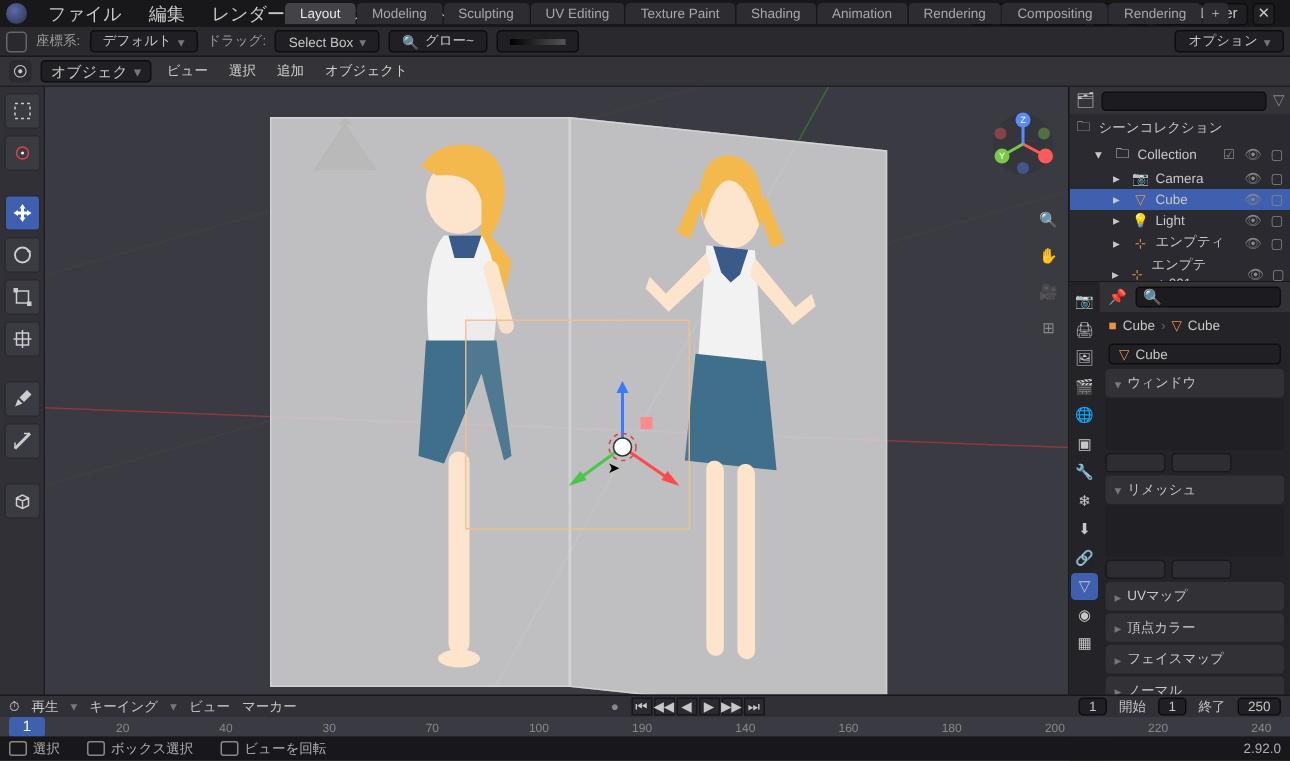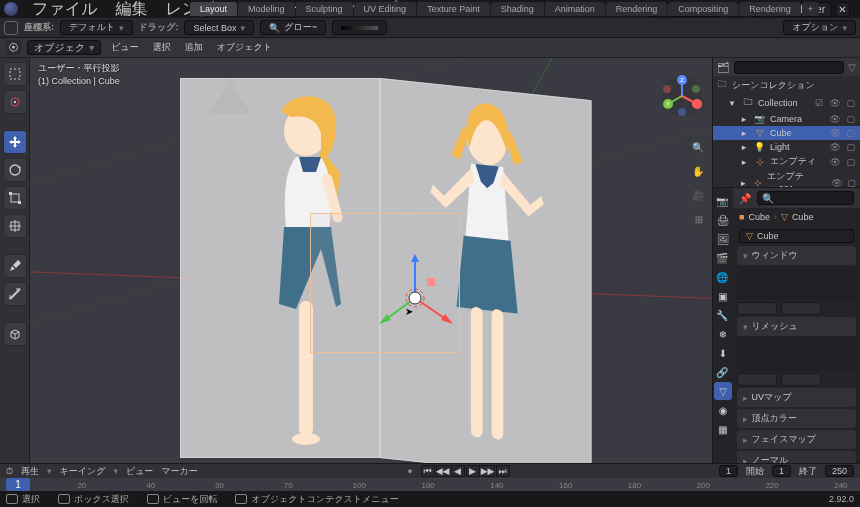--- a/index.html
+++ b/index.html
@@ -1,35 +1,35 @@
 <!DOCTYPE html>
 <html><head>
 <meta charset="utf-8">
 <style>
 * { margin: 0; padding: 0; box-sizing: border-box; font-family: sans-serif; user-select: none; }
 body { width: 860px; height: 507px; background: #29292e; color: #c7c7c7; font-size: 10px; overflow: hidden; position: relative; }
 
 
 .top-menu { height: 18px; background: #18181a; display: flex; align-items: center; padding: 0 4px; gap: 2px; }
 .top-menu .logo { width: 14px; height: 14px; border-radius: 50%; background: radial-gradient(circle at 40% 35%, #5a6aa8, #2a3050); margin-right: 4px; }
-.top-menu .mi { padding: 0 8px; line-height: 18px; cursor: pointer; font-size: 16px; }
+.top-menu .mi { padding: 0 8px; line-height: 18px; cursor: pointer; font-size: 12px; }
 .top-menu .gap { flex: 1; }
 .top-menu .sceneblk { display: flex; align-items: center; gap: 3px; margin-right: 6px; }
 .top-menu .field { background: #1f1f24; border: 1px solid #0e0e10; border-radius: 3px; padding: 1px 6px; height: 15px; display: flex; align-items: center; }
 .top-menu .iconbox { width: 15px; height: 15px; background: #1f1f24; border: 1px solid #0e0e10; border-radius: 3px; display: flex; align-items: center; justify-content: center; }
 
 
 .ws-tabs { position: absolute; top: 0; left: 190px; height: 18px; display: flex; align-items: center; gap: 1px; }
 .ws-tabs .tab { background: #2c2c32; padding: 2px 10px; font-size: 9px; color: #a8a8a8; border-radius: 3px 3px 0 0; cursor: pointer; }
 .ws-tabs .tab.active { background: #424248; color: #e8e8e8; }
 
 
 .bar2 { height: 20px; background: #29292e; border-bottom: 1px solid #18181a; display: flex; align-items: center; padding: 0 4px; gap: 6px; }
 .bar2 .dd { background: #1f1f24; border: 1px solid #0e0e10; border-radius: 3px; padding: 1px 8px; height: 15px; display: flex; align-items: center; font-size: 9px; }
-.bar2 .lbl { color: #9a9a9a; font-size: 9px; font-weight: bold; }
+.bar2 .lbl { color: #9a9a9a; font-size: 9px; }
 .bar2 .gap { flex: 1; }
 
 
 .bar3 { height: 20px; background: #333338; border-bottom: 1px solid #202024; display: flex; align-items: center; padding: 0 6px; gap: 6px; }
 .bar3 .icon { width: 15px; height: 15px; background: #2a2a30; border-radius: 3px; display:flex;align-items:center;justify-content:center; }
 .bar3 .txt { font-size: 9px; color: #d0d0d0; padding: 0 4px; }
 .bar3 .gap { flex: 1; }
 
 
 .main { position: absolute; top: 58px; left: 0; right: 0; bottom: 34px; display: flex; }
@@ -252,24 +252,20 @@
     <div class="gap2"></div>
     <div class="tool">
         <svg width="14" height="14">
           <path d="M3 5 L7 3 L11 5 L11 10 L7 12 L3 10 Z M3 5 L7 7 L11 5 M7 7 L7 12" fill="none" stroke="#ccc"></path>
         </svg>
       </div>
   </div>
 
   <div class="viewport">
 
-    <div class="vp-label">
-      <div>ユーザー・平行投影</div>
-      <div>(1) Collection | Cube</div>
-    </div>
 
     <div class="scene">
 
       <svg style="position:absolute;left:0;top:0" width="100%" height="100%">
         <line x1="-100" y1="210" x2="800" y2="245" stroke="#8a3a3a" stroke-width="1"></line>
         <line x1="300" y1="400" x2="550" y2="-50" stroke="#3a6a3a" stroke-width="1"></line>
         <line x1="-50" y1="280" x2="750" y2="50" stroke="#444" stroke-width="0.5"></line>
         <line x1="-50" y1="140" x2="750" y2="-90" stroke="#444" stroke-width="0.5"></line>
       </svg>
 
@@ -559,19 +555,15 @@
       <span>選択</span>
     </div>
   <div class="seg">
       <div class="icon"></div>
       <span>ボックス選択</span>
     </div>
   <div class="seg">
       <div class="icon"></div>
       <span>ビューを回転</span>
     </div>
-  <div class="seg">
-      <div class="icon"></div>
-      <span>オブジェクトコンテクストメニュー</span>
-    </div>
   <div class="gap"></div>
   <span>2.92.0</span>
 </div>
 
 </body></html>

